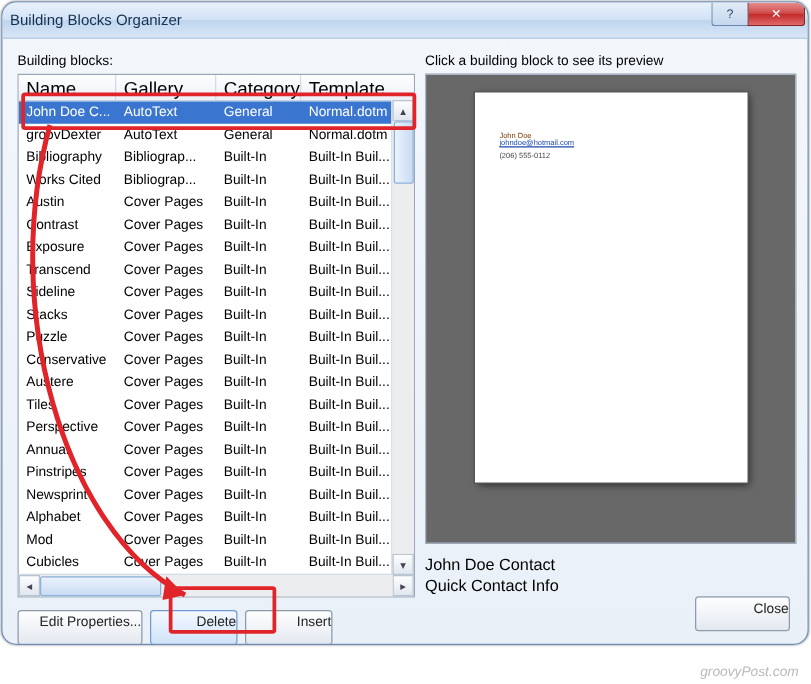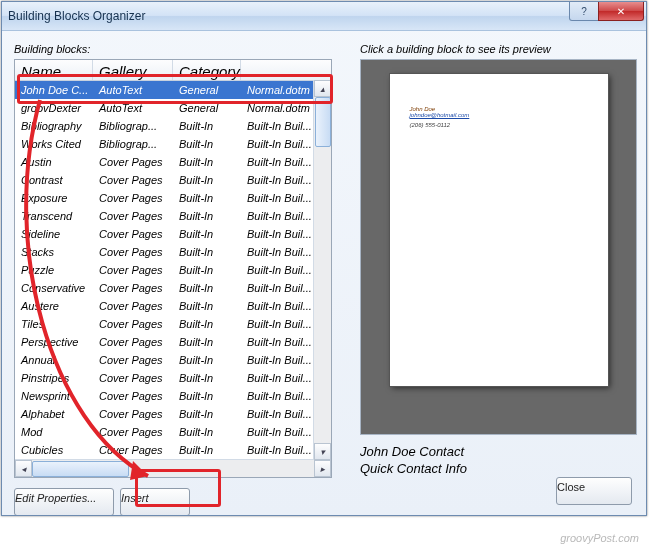--- a/index.html
+++ b/index.html
@@ -11,21 +11,21 @@
     color: #000;
     width: 649px;
     height: 547px;
     overflow: hidden;
   }
   .window {
     width: 644px;
     height: 513px;
     margin: 1px;
     border: 1px solid #6d8bb0;
-    border-radius: 0;
+    border-radius: 12px;
     background: linear-gradient(#f3f7fc, #eaf0f8);
     box-shadow: 0 0 2px rgba(0,0,0,0.5);
     position: relative;
     overflow: hidden;
   }
   .titlebar {
     height: 28px;
     background: linear-gradient(#e8f1fb, #d3e3f6 48%, #bfd5ee 52%, #d8e6f7);
     border-bottom: 1px solid #a9c2de;
     display: flex;
@@ -62,24 +62,23 @@
   .win-btn.close {
     width: 44px;
     background: linear-gradient(#e78e8e, #cf4b4b 48%, #c22a2a 52%, #e06969);
     color: #fff;
     border-color: #8a2020;
     border-bottom-right-radius: 3px;
   }
   .client {
     padding: 10px 9px 8px 12px;
     display: flex;
-    gap: 28px;
+    gap: 8px;
     position: relative;
     height: calc(100% - 28px - 48px);
-    font-style: italic;
   }
   
   .left {
     width: 318px;
     display: flex;
     flex-direction: column;
     position: relative;
   }
   .section-label {
     font-size: 11px;
@@ -204,21 +203,21 @@
     gap: 6px;
     margin-top: 10px;
   }
   .btn {
     padding: 3px 0;
     width: 98px;
     font-size: 11px;
     border: 1px solid #8e9bab;
     border-radius: 3px;
     background: linear-gradient(#fefefe, #e4e9f0);
-    text-align: left;
+    text-align: right;
     color: #222;
     height: 20px;
     box-sizing: content-box;
   }
   .btn.delete {
     width: 68px;
     background: linear-gradient(#f4f9ff, #cfe3f9);
     border-color: #6e9bd2;
   }
   .btn.insert { width: 68px; }
@@ -322,20 +321,21 @@
   <div class="client">
 
     <div class="left">
       <div class="section-label">Building blocks:</div>
 
       <div class="table-wrap">
         <div class="thead">
           <div class="col c-name">Name</div>
           <div class="col c-gallery">Gallery</div>
           <div class="col c-category">Category</div>
+          <div class="col c-template">Template</div>
         </div>
         <div class="tbody" id="tbody">
             <div class="row selected">
               <div class="cell c-name">John Doe C...</div>
               <div class="cell c-gallery">AutoText</div>
               <div class="cell c-category">General</div>
               <div class="cell c-template">Normal.dotm</div>
             </div>
             <div class="row">
               <div class="cell c-name">groovDexter</div>
@@ -479,20 +479,21 @@
               <div class="thumb"></div>
             </div>
           <div class="sb-btn">
               <span>▸</span>
             </div>
         </div>
       </div>
 
       <div class="btn-row">
         <div class="btn">Edit Properties...</div>
+        <div class="btn delete">Delete</div>
         <div class="btn insert">Insert</div>
       </div>
     </div>
 
     <div class="right">
       <div class="section-label">Click a building block to see its preview</div>
       <div class="preview-box">
         <div class="page">
           <div class="pname">John Doe</div>
           <div class="pemail">johndoe@hotmail.com</div>

